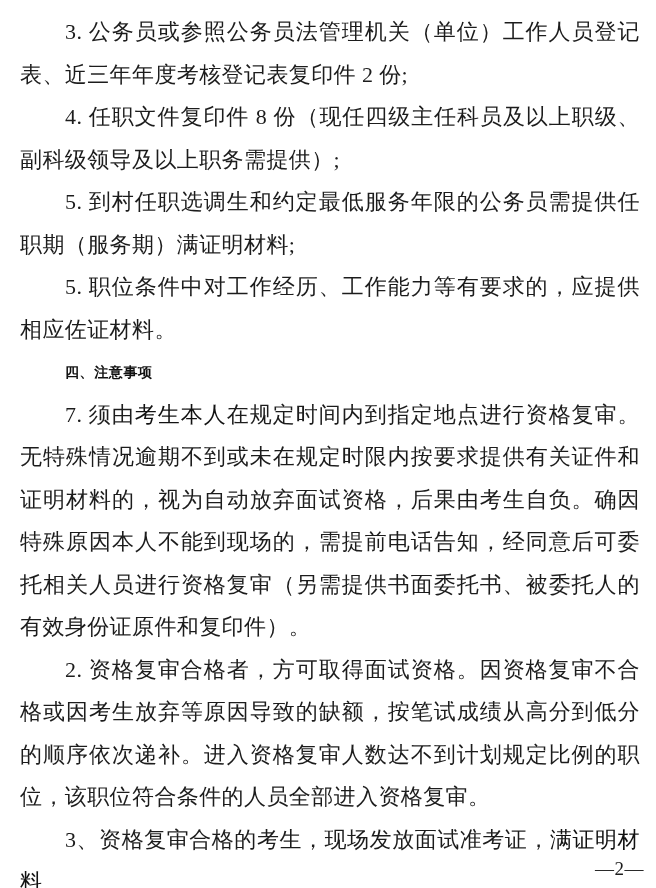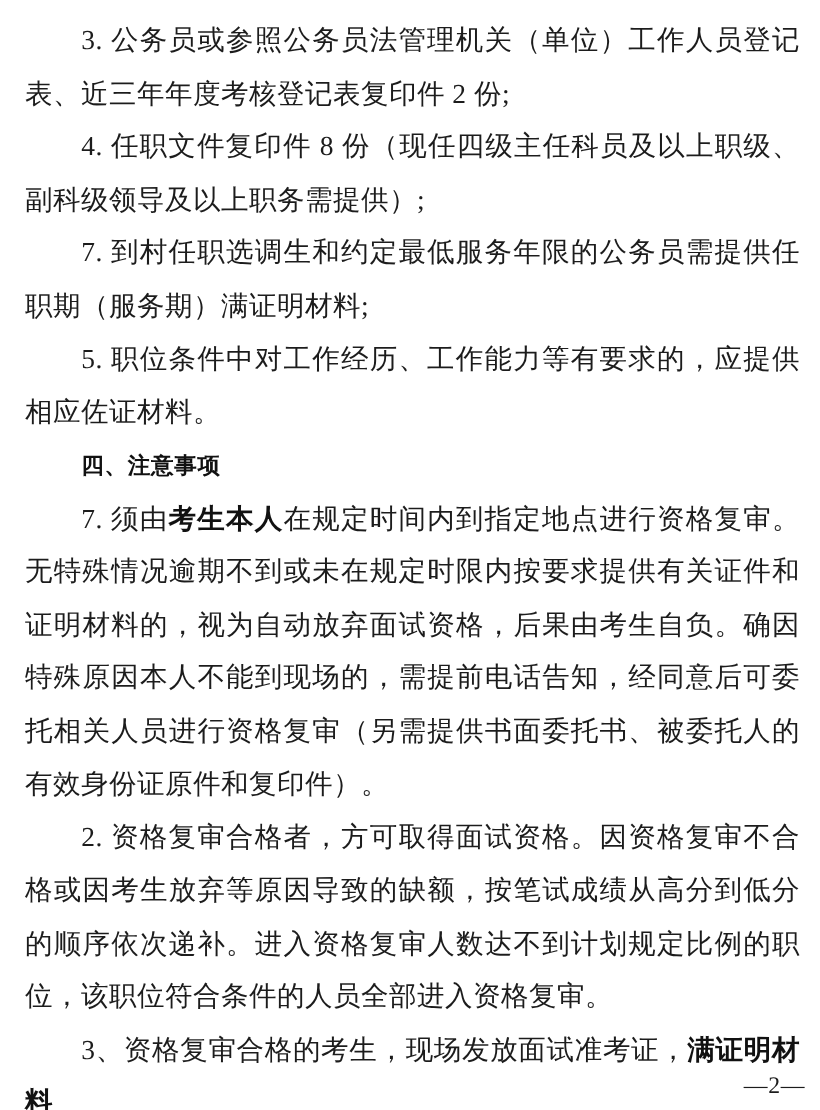--- a/index.html
+++ b/index.html
@@ -23,49 +23,49 @@
     font-size: 22px;
     line-height: 42.5px;
     letter-spacing: 0.4px;
     text-align: justify;
     text-indent: 45px;
     font-family: "Liberation Serif", "DejaVu Serif", serif;
     color: #1c1c1c;
   }
   .section-heading {
     margin: 0;
-    font-size: 18px;
+    font-size: 14px;
     line-height: 42.5px;
     letter-spacing: 0.6px;
     text-indent: 45px;
     font-weight: 700;
     font-family: "Liberation Sans", "DejaVu Sans", sans-serif;
     color: #111111;
   }
   .bold-cn {
-    font-weight: 700;
+    font-weight: 400;
     font-family: "Liberation Sans", "DejaVu Sans", sans-serif;
     color: #111111;
   }
   .page-number {
     position: absolute;
     top: 858px;
     right: 12px;
     font-size: 19px;
     letter-spacing: 0.5px;
     font-family: "Liberation Serif", "DejaVu Serif", serif;
     color: #1c1c1c;
   }
 </style>
 </head>
 <body>
 
 <div class="page">
   <p class="body-text">3. 公务员或参照公务员法管理机关（单位）工作人员登记表、近三年年度考核登记表复印件 2 份;</p>
   <p class="body-text">4. 任职文件复印件 8 份（现任四级主任科员及以上职级、副科级领导及以上职务需提供）;</p>
-  <p class="body-text">7. 到村任职选调生和约定最低服务年限的公务员需提供任职期（服务期）满证明材料;</p>
+  <p class="body-text">5. 到村任职选调生和约定最低服务年限的公务员需提供任职期（服务期）满证明材料;</p>
   <p class="body-text">5. 职位条件中对工作经历、工作能力等有要求的，应提供相应佐证材料。</p>
   <h2 class="section-heading">四、注意事项</h2>
   <p class="body-text"><span>7. 须由</span><span class="bold-cn">考生本人</span><span>在规定时间内到指定地点进行资格复审。无特殊情况逾期不到或未在规定时限内按要求提供有关证件和证明材料的，视为自动放弃面试资格，后果由考生自负。确因特殊原因本人不能到现场的，需提前电话告知，经同意后可委托相关人员进行资格复审（另需提供书面委托书、被委托人的有效身份证原件和复印件）。</span></p>
   <p class="body-text">2. 资格复审合格者，方可取得面试资格。因资格复审不合格或因考生放弃等原因导致的缺额，按笔试成绩从高分到低分的顺序依次递补。进入资格复审人数达不到计划规定比例的职位，该职位符合条件的人员全部进入资格复审。</p>
   <p class="body-text"><span>3、资格复审合格的考生，现场发放面试准考证，</span><span class="bold-cn">满证明材料</span></p>
   <div class="page-number">—2—</div>
 </div>
 
 </body></html>

